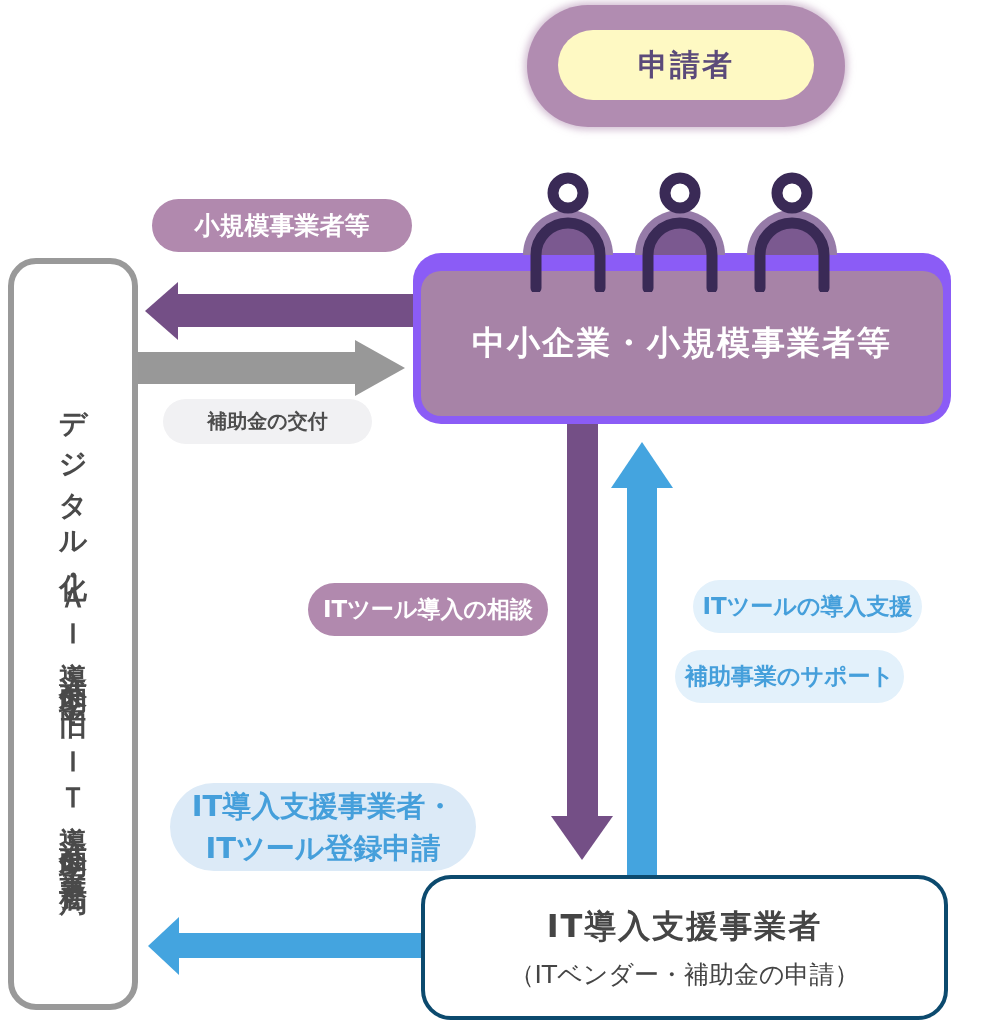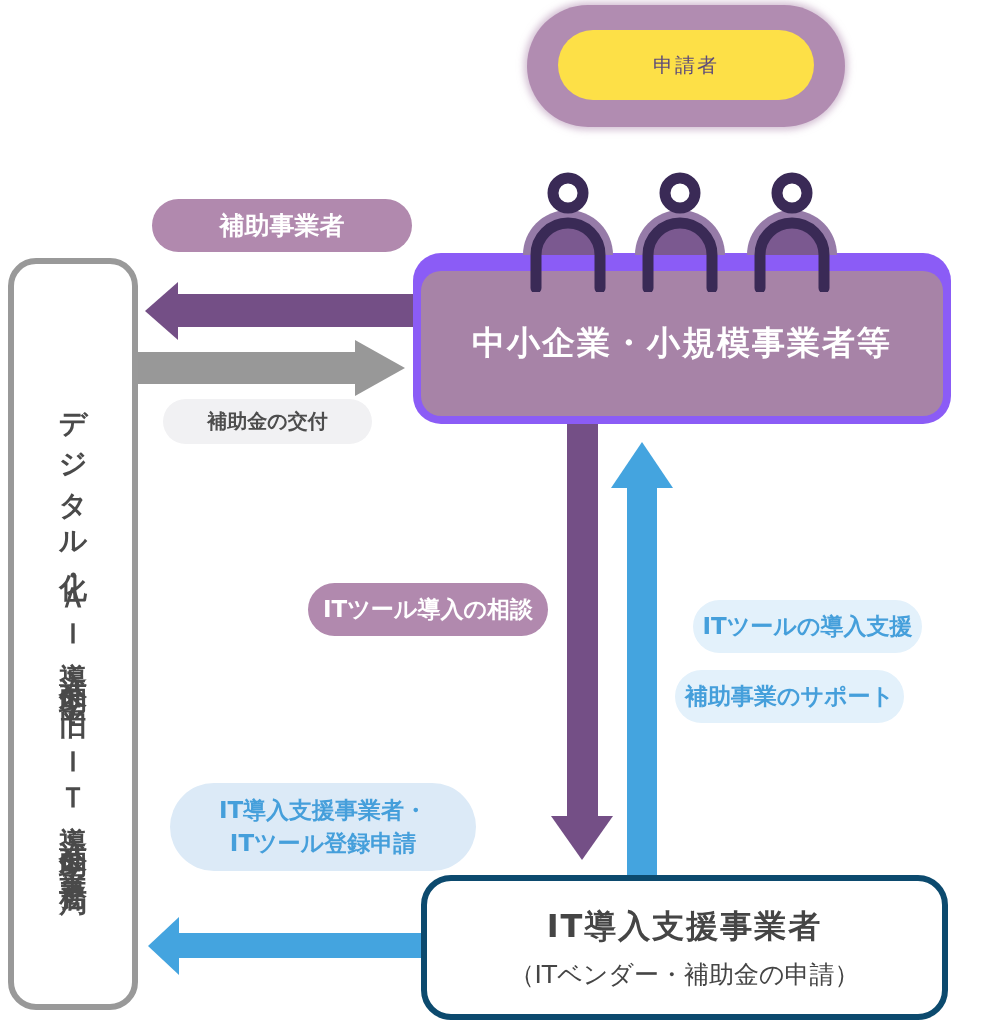--- a/index.html
+++ b/index.html
@@ -15,23 +15,23 @@
   .abs { position: absolute; }
 
   
   .applicant-outer {
     left: 527px; top: 5px; width: 318px; height: 122px;
     background: #B18CB1; border-radius: 61px;
     box-shadow: 0 0 7px 3px rgba(177,140,177,.55);
   }
   .applicant-inner {
     position: absolute; left: 31px; top: 25px; width: 256px; height: 70px;
-    background: #fde047; border-radius: 35px;
+    background: #fef9c3; border-radius: 35px;
     display: flex; align-items: center; justify-content: center;
-    font-size: 20px; font-weight: normal; color: #5B4A7A; letter-spacing: 2px;
+    font-size: 30px; font-weight: bold; color: #5B4A7A; letter-spacing: 2px;
   }
 
   
   .sme-outer {
     left: 413px; top: 253px; width: 538px; height: 171px;
     background: #8b5cf6; border-radius: 28px;
   }
   .sme-inner {
     position: absolute; left: 8px; top: 18px; right: 8px; bottom: 8px;
     background: #A783A7; border-radius: 20px;
@@ -49,43 +49,43 @@
   }
   .office-text {
     writing-mode: vertical-rl;
     font-size: 28px; font-weight: bold; color: #4A4A4A;
     letter-spacing: 8px; line-height: 43px; text-align: center;
   }
 
   
   .vendor-box {
     left: 421px; top: 875px; width: 527px; height: 145px;
-    background: #ffffff; border: 6px solid #0c4a6e; border-radius: 30px;
+    background: #ffffff; border: 4px solid #0c4a6e; border-radius: 30px;
     display: flex; flex-direction: column; align-items: center; justify-content: center;
     gap: 9px; color: #454545;
   }
   .vendor-title    { font-size: 32px; font-weight: bold; letter-spacing: 2px; }
   .vendor-subtitle { font-size: 25px; font-weight: 500; }
 
   
   .pill {
     position: absolute; display: flex; align-items: center; justify-content: center;
     border-radius: 999px; font-weight: bold; white-space: nowrap;
   }
   .pill-mauve { background: #B189AE; color: #ffffff; }
   .pill-gray  { background: #F1F1F3; color: #4D4D4D; }
-  .pill-blue  { background: #E3F1FB; color: #459FDB; margin-top: 20px; }
+  .pill-blue  { background: #E3F1FB; color: #459FDB; }
 
   .pill-apply   { left: 152px; top: 199px; width: 260px; height: 53px; font-size: 25px; }
   .pill-grant   { left: 163px; top: 399px; width: 209px; height: 45px; font-size: 20px; }
   .pill-consult { left: 308px; top: 583px; width: 240px; height: 53px; font-size: 23px; }
   .pill-support1{ left: 693px; top: 580px; width: 229px; height: 53px; font-size: 23px; }
   .pill-support2{ left: 675px; top: 650px; width: 229px; height: 53px; font-size: 23px; }
   .pill-register{
-    left: 170px; top: 783px; width: 306px; height: 88px; font-size: 23px;
+    left: 170px; top: 783px; width: 306px; height: 88px; font-size: 29px;
     background: #DCEAF7; color: #459FDB; border-radius: 44px;
     flex-direction: column; line-height: 1.45;
   }
 
   
   .shaft { position: absolute; }
   .head  { position: absolute; width: 0; height: 0; }
 
   .purple-left-shaft { left: 178px; top: 294px; width: 243px; height: 33px; background: #744F86; }
   .purple-left-head  { left: 145px; top: 282px;
@@ -168,21 +168,21 @@
     <circle cx="45" cy="23" r="15" fill="#ffffff" stroke="#3A2A56" stroke-width="11"></circle>
     <path d="M 13,118 V 85 A 32 32 0 0 1 77,85 V 118" fill="none" stroke="#3A2A56" stroke-width="11" stroke-linecap="round"></path>
   </svg>
   <svg class="person" style="left:747px; top:170px;" viewBox="0 0 90 122">
     <path d="M 0,85 A 45 45 0 0 1 90,85 Z" fill="#967BA8"></path>
     <path d="M 13,85 A 32 32 0 0 1 77,85 Z" fill="#7B5990"></path>
     <circle cx="45" cy="23" r="15" fill="#ffffff" stroke="#3A2A56" stroke-width="11"></circle>
     <path d="M 13,118 V 85 A 32 32 0 0 1 77,85 V 118" fill="none" stroke="#3A2A56" stroke-width="11" stroke-linecap="round"></path>
   </svg>
 
-  <div class="pill pill-mauve pill-apply">補助事業者</div>
+  <div class="pill pill-mauve pill-apply">小規模事業者等</div>
   <div class="pill pill-gray pill-grant">補助金の交付</div>
   <div class="pill pill-mauve pill-consult">ITツール導入の相談</div>
   <div class="pill pill-blue pill-support1">ITツールの導入支援</div>
   <div class="pill pill-blue pill-support2">補助事業のサポート</div>
   <div class="pill pill-register">
     <span>IT導入支援事業者・</span>
     <span>ITツール登録申請</span>
   </div>
 
   <div class="abs applicant-outer">

